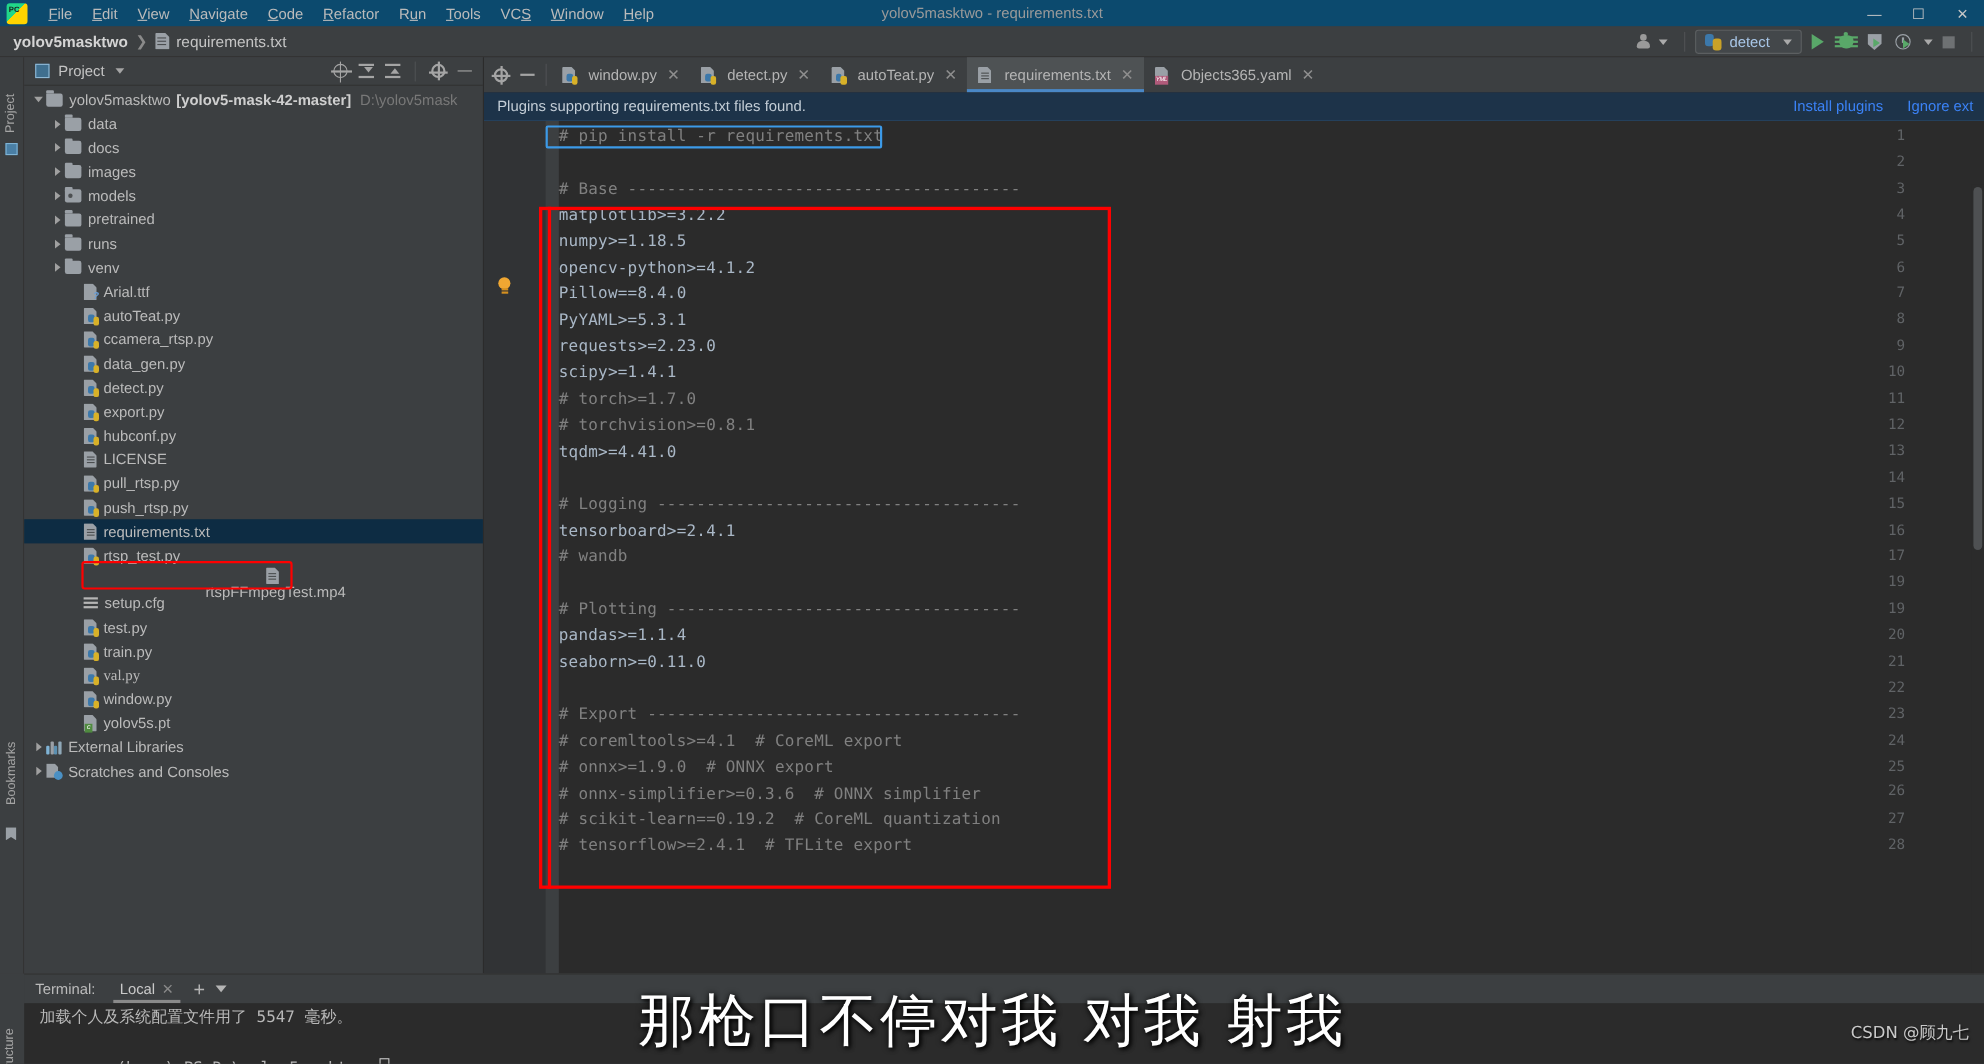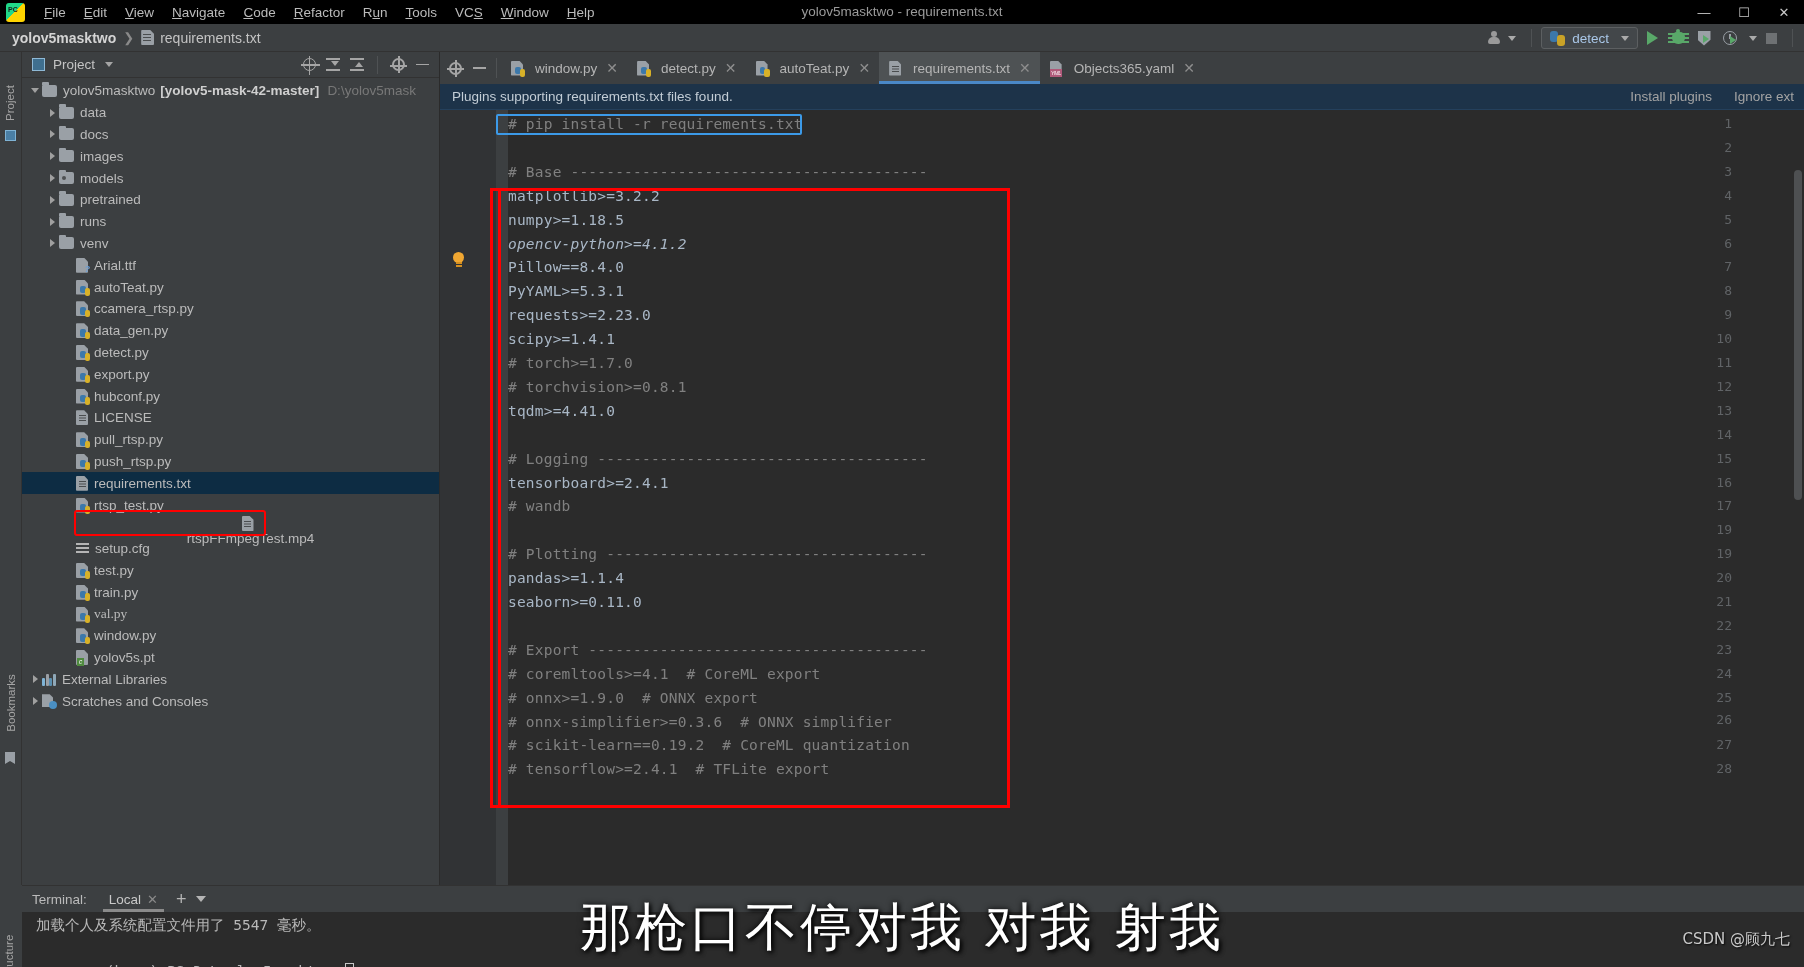--- a/index.html
+++ b/index.html
@@ -12,21 +12,21 @@
   #app {
     position: relative;
     width: 1804px; height: 967px;
     background: #3c3f41;
     color: #bbbbbb;
   }
 
   
   .titlebar {
     position: absolute; left: 0; top: 0; width: 1804px; height: 24px;
-    background: #000000; display: flex; align-items: center;
+    background: #0c4a6e; display: flex; align-items: center;
   }
   .pc-logo {
     width: 19px; height: 19px; margin-left: 6px; margin-right: 10px;
     border-radius: 3px; position: relative;
     background: linear-gradient(135deg,#21d789 0%,#21d789 45%,#ffd400 45%,#ffd400 100%);
     flex: 0 0 auto;
   }
   .pc-logo::after {
     content: "PC"; position: absolute; left: 2px; top: 3px;
     font-size: 7px; font-weight: bold; color: #1b1b1b;
@@ -376,21 +376,21 @@
 
   .notif-bar {
     position: absolute; left: 0; top: 32px; width: 1364px; height: 26px;
     background: #1d3349; display: flex; align-items: center;
     border-bottom: 1px solid #24405c;
   }
   .notif-text { font-size: 13.5px; color: #c3cdd6; margin-left: 12px; }
   .notif-actions {
     margin-left: auto; display: flex; align-items: center; gap: 22px; padding-right: 10px;
   }
-  .notif-link { font-size: 13.5px; color: #a3a3a3; }
+  .notif-link { font-size: 13.5px; color: #3b82f6; }
 
   
   .code-wrap {
     position: absolute; left: 0; top: 58px; width: 1364px; height: 775px;
     background: #2b2b2b; overflow: hidden;
   }
   .gutter {
     position: absolute; left: 0; top: 0; width: 68px; height: 775px;
     background: #313335;
   }
@@ -978,21 +978,21 @@
       <div class="lightbulb" style="top:142px;">
         <i class="blb"></i>
           <i class="base"></i>
       </div>
       <div class="code-lines" id="code-lines">
           <div class="cl c-comment" style="top: 6px; left: 0px;"># pip install -r requirements.txt</div>
           <div class="cl c-text" style="top: 29.9px; left: 0px;"></div>
           <div class="cl c-comment" style="top: 53.8px; left: 0px;"># Base ----------------------------------------</div>
           <div class="cl c-text" style="top: 77.7px; left: 0px;">matplotlib&gt;=3.2.2</div>
           <div class="cl c-text" style="top: 101.6px; left: 0px;">numpy&gt;=1.18.5</div>
-          <div class="cl c-text" style="top: 125.5px; left: 0px; font-style: italic;">opencv-python&gt;=4.1.2</div>
+          <div class="cl c-text" style="top: 125.5px; left: 0px;">opencv-python&gt;=4.1.2</div>
           <div class="cl c-text" style="top: 149.4px; left: 0px;">Pillow==8.4.0</div>
           <div class="cl c-text" style="top: 173.3px; left: 0px;">PyYAML&gt;=5.3.1</div>
           <div class="cl c-text" style="top: 197.2px; left: 0px;">requests&gt;=2.23.0</div>
           <div class="cl c-text" style="top: 221.1px; left: 0px;">scipy&gt;=1.4.1</div>
           <div class="cl c-comment" style="top: 245px; left: 0px;"># torch&gt;=1.7.0</div>
           <div class="cl c-comment" style="top: 268.9px; left: 0px;"># torchvision&gt;=0.8.1</div>
           <div class="cl c-text" style="top: 292.8px; left: 0px;">tqdm&gt;=4.41.0</div>
           <div class="cl c-text" style="top: 316.7px; left: 0px;"></div>
           <div class="cl c-comment" style="top: 340.6px; left: 0px;"># Logging -------------------------------------</div>
           <div class="cl c-text" style="top: 364.5px; left: 0px;">tensorboard&gt;=2.4.1</div>

